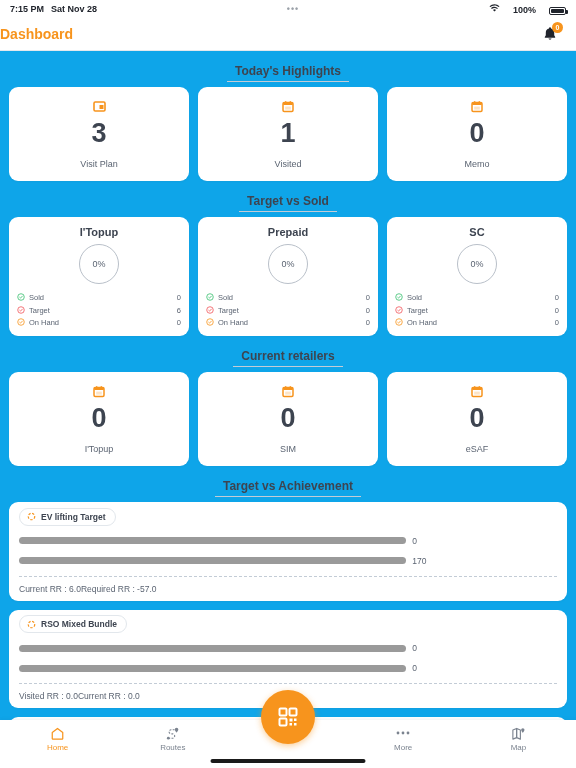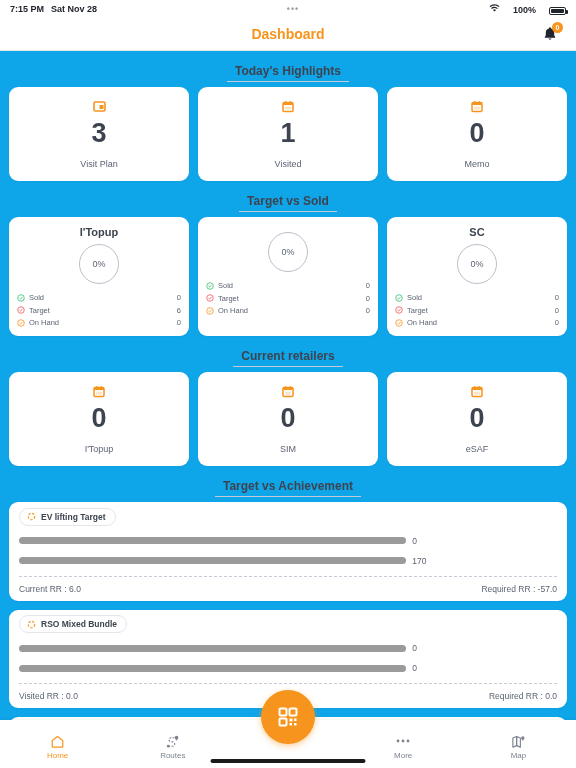--- a/index.html
+++ b/index.html
@@ -35,21 +35,21 @@
   }
   .battery::after {
     content: ""; position: absolute; right: -3px; top: 2px;
     width: 2px; height: 4px; background: #20242c; border-radius: 0 1px 1px 0;
   }
   .battery i { position: absolute; left: 1px; top: 1px; bottom: 1px; right: 1px; background: #20242c; border-radius: 1px; display:block; }
 
   
   .header {
     height: 33px; background: #ffffff;
-    display: flex; align-items: center; justify-content: center;
+    display: flex; align-items: center; 
     position: relative; flex: 0 0 auto;
     border-bottom: 1px solid #e3e8ed;
   }
   .header-title { font-size: 14px; color: #f7941d; font-weight: bold; }
   .bell-wrap { position: absolute; right: 14px; top: 6px; width: 22px; height: 22px; }
   .badge {
     position: absolute; right: -1px; top: -2px;
     min-width: 11px; height: 11px; border-radius: 6px;
     background: #f7941d; color: #fff; font-size: 7px; font-weight: bold;
     display: flex; align-items: center; justify-content: center; padding: 0 2px;
@@ -82,21 +82,21 @@
     padding: 9px 8px 9px; box-shadow: 0 1px 2px rgba(60,80,110,.07);
   }
   .tvs-title { text-align: center; font-size: 11px; font-weight: bold; color: #3d4450; }
   .donut {
     width: 40px; height: 40px; border-radius: 50%;
     border: 1.4px solid #b9c0c9; margin: 6px auto 9px;
     display: flex; align-items: center; justify-content: center;
     font-size: 9px; color: #5b6472;
   }
   .tvs-row {
-    display: flex; align-items: center; font-size: 7.5px; color: #5b6472;
+    display: flex; font-size: 7.5px; color: #5b6472;
     margin-top: 3.5px;
   }
   .tvs-row .lbl { margin-left: 4px; flex: 1; }
   .tvs-row .val { font-size: 7.5px; color: #5b6472; }
   .ck { width: 8px; height: 8px; flex: 0 0 auto; }
 
   
   .ach-card {
     background: #fff; border-radius: 9px; margin: 0 9px 9px;
     padding: 5px 10px 7px; box-shadow: 0 1px 2px rgba(60,80,110,.07);
@@ -108,29 +108,29 @@
   }
   .bar-row { display: flex; align-items: center; margin-top: 10px; }
   .bar {
     height: 7px; border-radius: 4px; background: #9a9a9a; flex: 0 0 auto;
   }
   .bar-val { font-size: 8.5px; color: #5b6472; margin-left: 6px; }
   .dashed {
     border-top: 1px dashed #c3ccd6; margin-top: 10px;
   }
   .rr-row {
-    display: flex; justify-content: space-between;
+    display: flex; 
     font-size: 8.5px; color: #5b6472; padding-top: 7px;
   }
 
   
   .tabbar {
     position: absolute; left: 0; right: 0; bottom: 0;
     height: 48px; background: #ffffff;
-    display: flex; align-items: center; padding-top: 5px;
+    display: flex; align-items: flex-start; padding-top: 5px;
     box-shadow: 0 -1px 3px rgba(60,80,110,.08);
   }
   .tab {
     flex: 1; display: flex; flex-direction: column; align-items: center; gap: 2px;
     font-size: 8px; color: #7b838f;
   }
   .tab.active { color: #f7941d; }
   .tab .ti { height: 16px; display: flex; align-items: center; justify-content: center; }
   .fab {
     position: absolute; left: 50%; transform: translateX(-50%);
@@ -257,20 +257,21 @@
           <svg class="ck" viewBox="0 0 10 10">
               <circle cx="5" cy="5" r="4.1" fill="none" stroke="#f7941d" stroke-width="1"></circle>
               <path d="M3.1 5.1 4.4 6.4 7 3.6" fill="none" stroke="#f7941d" stroke-width="1"></path>
             </svg>
           <span class="lbl">On Hand</span>
           <span class="val">0</span>
         </div>
       </div>
 
       <div class="tvs-card">
+        <div class="tvs-title">Prepaid</div>
         <div class="donut">0%</div>
         <div class="tvs-row">
           <svg class="ck" viewBox="0 0 10 10">
               <circle cx="5" cy="5" r="4.1" fill="none" stroke="#37bf6e" stroke-width="1"></circle>
               <path d="M3.1 5.1 4.4 6.4 7 3.6" fill="none" stroke="#37bf6e" stroke-width="1"></path>
             </svg>
           <span class="lbl">Sold</span>
           <span class="val">0</span>
         </div>
         <div class="tvs-row">
@@ -406,21 +407,21 @@
         <div class="bar" style="width:72%"></div>
         <span class="bar-val">0</span>
       </div>
       <div class="bar-row">
         <div class="bar" style="width:72%"></div>
         <span class="bar-val">0</span>
       </div>
       <div class="dashed"></div>
       <div class="rr-row">
         <span>Visited RR : 0.0</span>
-        <span>Required RR : 0.0</span>
+        <span>Current RR : 0.0</span>
       </div>
     </div>
 
     <div class="ach-card">
       <div class="chip">
         <svg width="9" height="9" viewBox="0 0 10 10">
             <circle cx="5" cy="5" r="3.6" fill="none" stroke="#f7941d" stroke-width="1.3" stroke-dasharray="2.6 1.7"></circle>
           </svg>
         <span>RSO Voice Bundle</span>
       </div>

